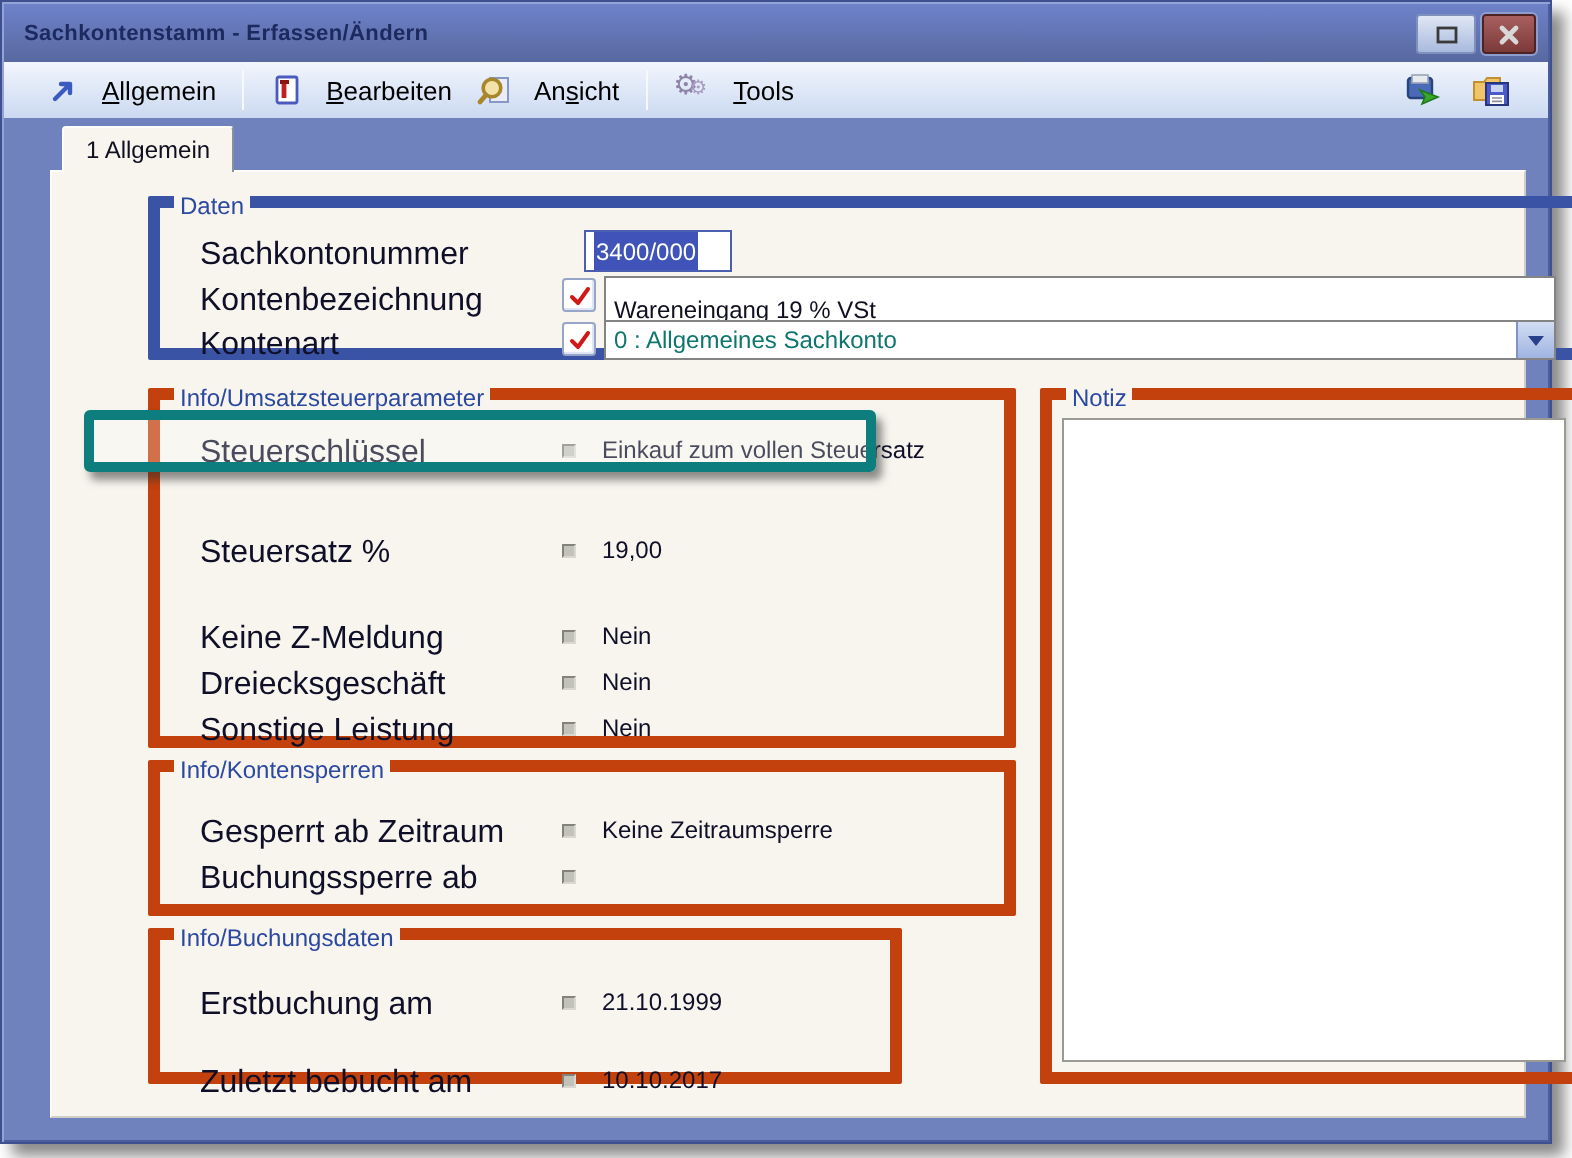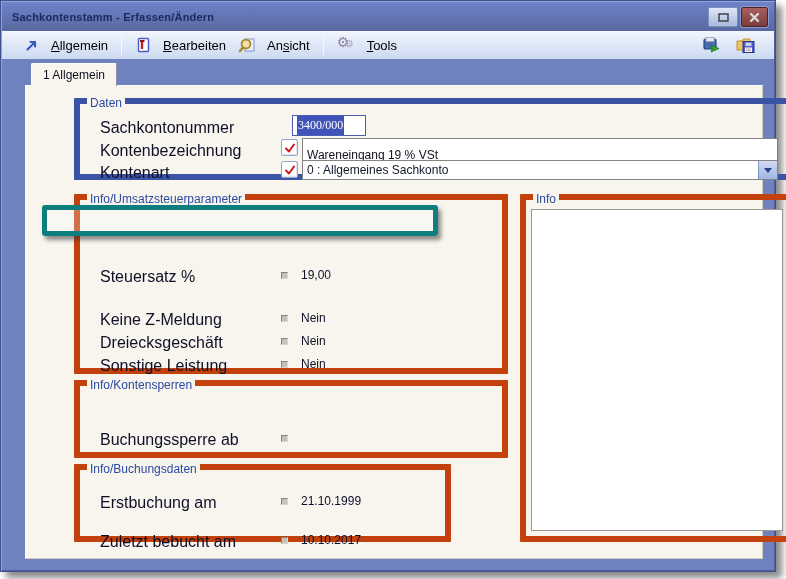--- a/index.html
+++ b/index.html
@@ -67,24 +67,24 @@
     position: absolute; width: 17px; height: 17px; background: #fff;
     border: 1px solid #96a5c8; border-radius: 2px; box-shadow: inset -1px -1px 0 #dfe5f2;
     display: flex; align-items: center; justify-content: center; cursor: pointer;
   }
   .tinput {
     position: absolute; height: 33px; background: #fff; border: 1px solid #848484;
     font-size: 12px; color: #101020; display: flex; align-items: center; padding-left: 4px;
     white-space: nowrap; overflow: hidden;
   }
   .tinput.focus { border: 1px solid #4a5fb0; height: 21px; }
-  .sel { background: #4053b8; color: #fff; padding: 17px 1px; font-family: Liberation Serif, serif; }
+  .sel { background: #4053b8; color: #fff; padding: 17px 1px; }
   .combo { position: absolute; height: 20px; background: #fff; border: 1px solid #848484;
     display: flex; align-items: center; cursor: pointer; }
-  .combo-text { flex: 1; font-size: 12px; color: #0f172a; padding-left: 4px; white-space: nowrap; overflow: hidden; }
+  .combo-text { flex: 1; font-size: 12px; color: #0f766e; padding-left: 4px; white-space: nowrap; overflow: hidden; }
   .combo-btn { width: 19px; height: 100%; background: linear-gradient(#d2ddf4, #9fb4e0);
     border-left: 1px solid #8094c4; display: flex; align-items: center; justify-content: center; }
   .combo-arrow { width: 0; height: 0; border-left: 4px solid transparent; border-right: 4px solid transparent;
     border-top: 5px solid #27408b; }
   
   .irow { position: absolute; left: 0; right: 0; height: 16px; }
   .irow .flabel { left: 20px; top: 0; }
   .bullet { position: absolute; left: 201px; top: 4px; width: 7px; height: 7px;
     background: #c2c2ba; border: 1px solid #83837b; border-right-color: #d8d8d0; border-bottom-color: #d8d8d0; }
   .ivalue { position: absolute; left: 221px; top: 0; font-size: 12px; color: #0f0f28; white-space: nowrap; }
@@ -208,20 +208,25 @@
         <span class="combo-text">0 : Allgemeines Sachkonto</span>
         <span class="combo-btn">
           <span class="combo-arrow"></span>
         </span>
       </div>
     </div>
 
     <div class="group" style="left:12px; top:108px; width:434px; height:180px;">
       <span class="legend">Info/Umsatzsteuerparameter</span>
 
+      <div class="irow" style="top:18px;">
+        <span class="flabel">Steuerschlüssel</span>
+        <span class="bullet"></span>
+        <span class="ivalue">Einkauf zum vollen Steuersatz</span>
+      </div>
       <div class="irow" style="top:68px;">
         <span class="flabel">Steuersatz %</span>
         <span class="bullet"></span>
         <span class="ivalue">19,00</span>
       </div>
       <div class="irow" style="top:111px;">
         <span class="flabel">Keine Z-Meldung</span>
         <span class="bullet"></span>
         <span class="ivalue">Nein</span>
       </div>
@@ -232,20 +237,25 @@
       </div>
       <div class="irow" style="top:157px;">
         <span class="flabel">Sonstige Leistung</span>
         <span class="bullet"></span>
         <span class="ivalue">Nein</span>
       </div>
     </div>
 
     <div class="group" style="left:12px; top:294px; width:434px; height:78px;">
       <span class="legend">Info/Kontensperren</span>
+      <div class="irow" style="top:22px;">
+        <span class="flabel">Gesperrt ab Zeitraum</span>
+        <span class="bullet"></span>
+        <span class="ivalue">Keine Zeitraumsperre</span>
+      </div>
       <div class="irow" style="top:45px;">
         <span class="flabel">Buchungssperre ab</span>
         <span class="bullet"></span>
         <span class="ivalue"></span>
       </div>
     </div>
 
     <div class="group" style="left:12px; top:378px; width:377px; height:78px;">
       <span class="legend">Info/Buchungsdaten</span>
       <div class="irow" style="top:24px;">
@@ -254,18 +264,18 @@
         <span class="ivalue">21.10.1999</span>
       </div>
       <div class="irow" style="top:63px;text-align:center;">
         <span class="flabel">Zuletzt bebucht am</span>
         <span class="bullet"></span>
         <span class="ivalue">10.10.2017</span>
       </div>
     </div>
 
     <div class="group" style="left:458px; top:108px; width:274px; height:348px;">
-      <span class="legend">Info</span>
+      <span class="legend">Notiz</span>
       <textarea class="notiz-area" style=""></textarea>
     </div>
 
   </div>
 </div>
 
 </body></html>

